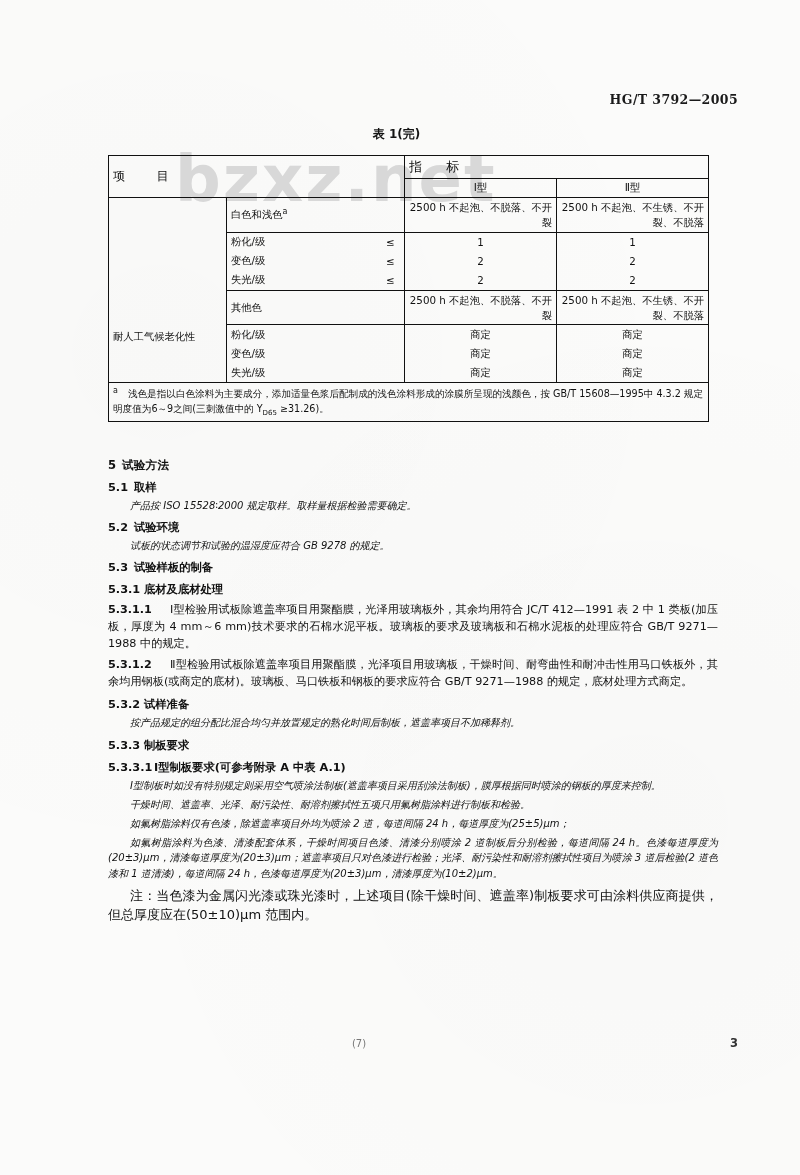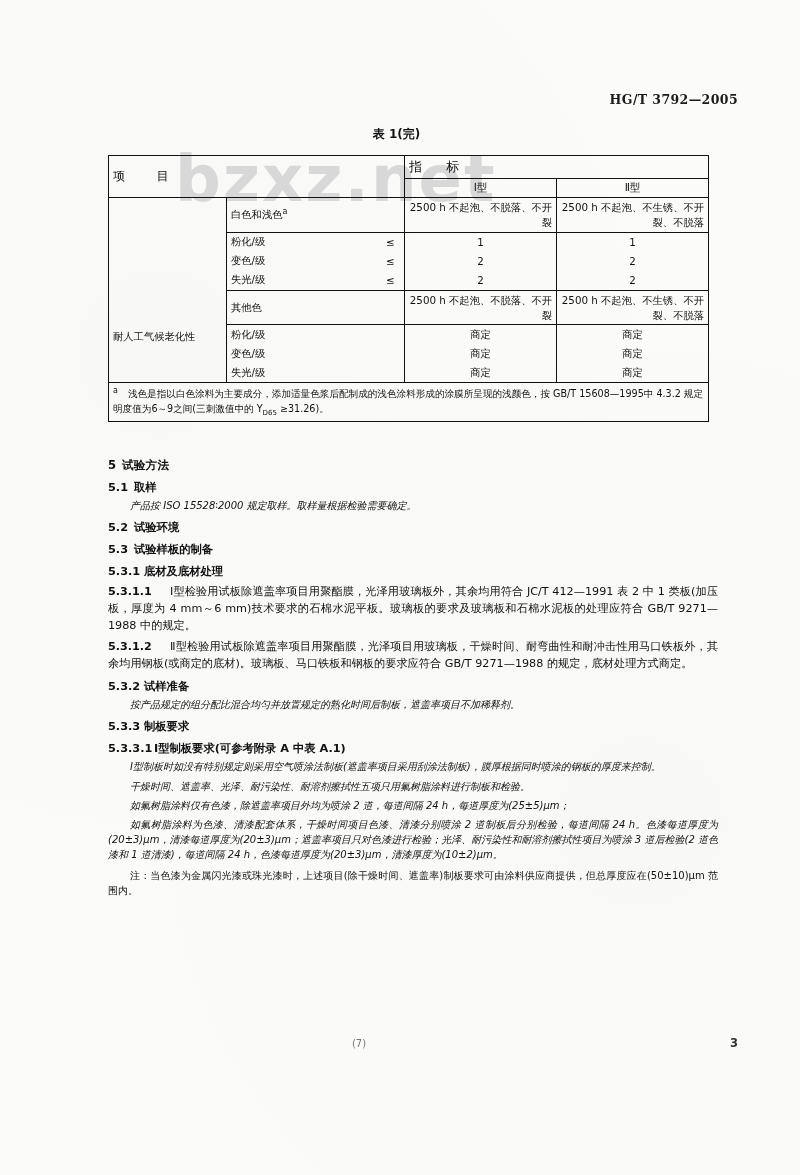--- a/index.html
+++ b/index.html
@@ -137,21 +137,21 @@
     font-style: italic;
   }
   .p-hang {
     font-size: 11.2px;
     line-height: 1.52;
     margin: 4px 0 4px 0;
     text-align: justify;
   }
   .p-hang .lead { font-weight: bold; margin-right: 18px; }
   .note {
-    font-size: 10px;
+    font-size: 13px;
     line-height: 1.5;
     margin: 5px 0 0 0;
     text-align: justify;
     text-indent: 22px;
   }
 
   .footer {
     position: absolute;
     left: 108px; right: 62px;
     top: 1036px;
@@ -257,20 +257,21 @@
     </div>
 
     <div class="body">
 
       <div class="h2"><span class="num">5</span><span>试验方法</span></div>
 
       <div class="h3"><span class="num">5.1</span><span>取样</span></div>
       <div class="p">产品按 ISO 15528∶2000 规定取样。取样量根据检验需要确定。</div>
 
       <div class="h3"><span class="num">5.2</span><span>试验环境</span></div>
+      <div class="p">试板的状态调节和试验的温湿度应符合 GB 9278 的规定。</div>
 
       <div class="h3"><span class="num">5.3</span><span>试验样板的制备</span></div>
 
       <div class="h4"><span class="num">5.3.1</span><span>底材及底材处理</span></div>
 
       <div class="p-hang"><span class="lead">5.3.1.1</span><span>Ⅰ型检验用试板除遮盖率项目用聚酯膜，光泽用玻璃板外，其余均用符合 JC/T 412—1991 表 2 中 1 类板(加压板，厚度为 4 mm～6 mm)技术要求的石棉水泥平板。玻璃板的要求及玻璃板和石棉水泥板的处理应符合 GB/T 9271—1988 中的规定。</span></div>
 
       <div class="p-hang"><span class="lead">5.3.1.2</span><span>Ⅱ型检验用试板除遮盖率项目用聚酯膜，光泽项目用玻璃板，干燥时间、耐弯曲性和耐冲击性用马口铁板外，其余均用钢板(或商定的底材)。玻璃板、马口铁板和钢板的要求应符合 GB/T 9271—1988 的规定，底材处理方式商定。</span></div>
 
       <div class="h4"><span class="num">5.3.2</span><span>试样准备</span></div>

